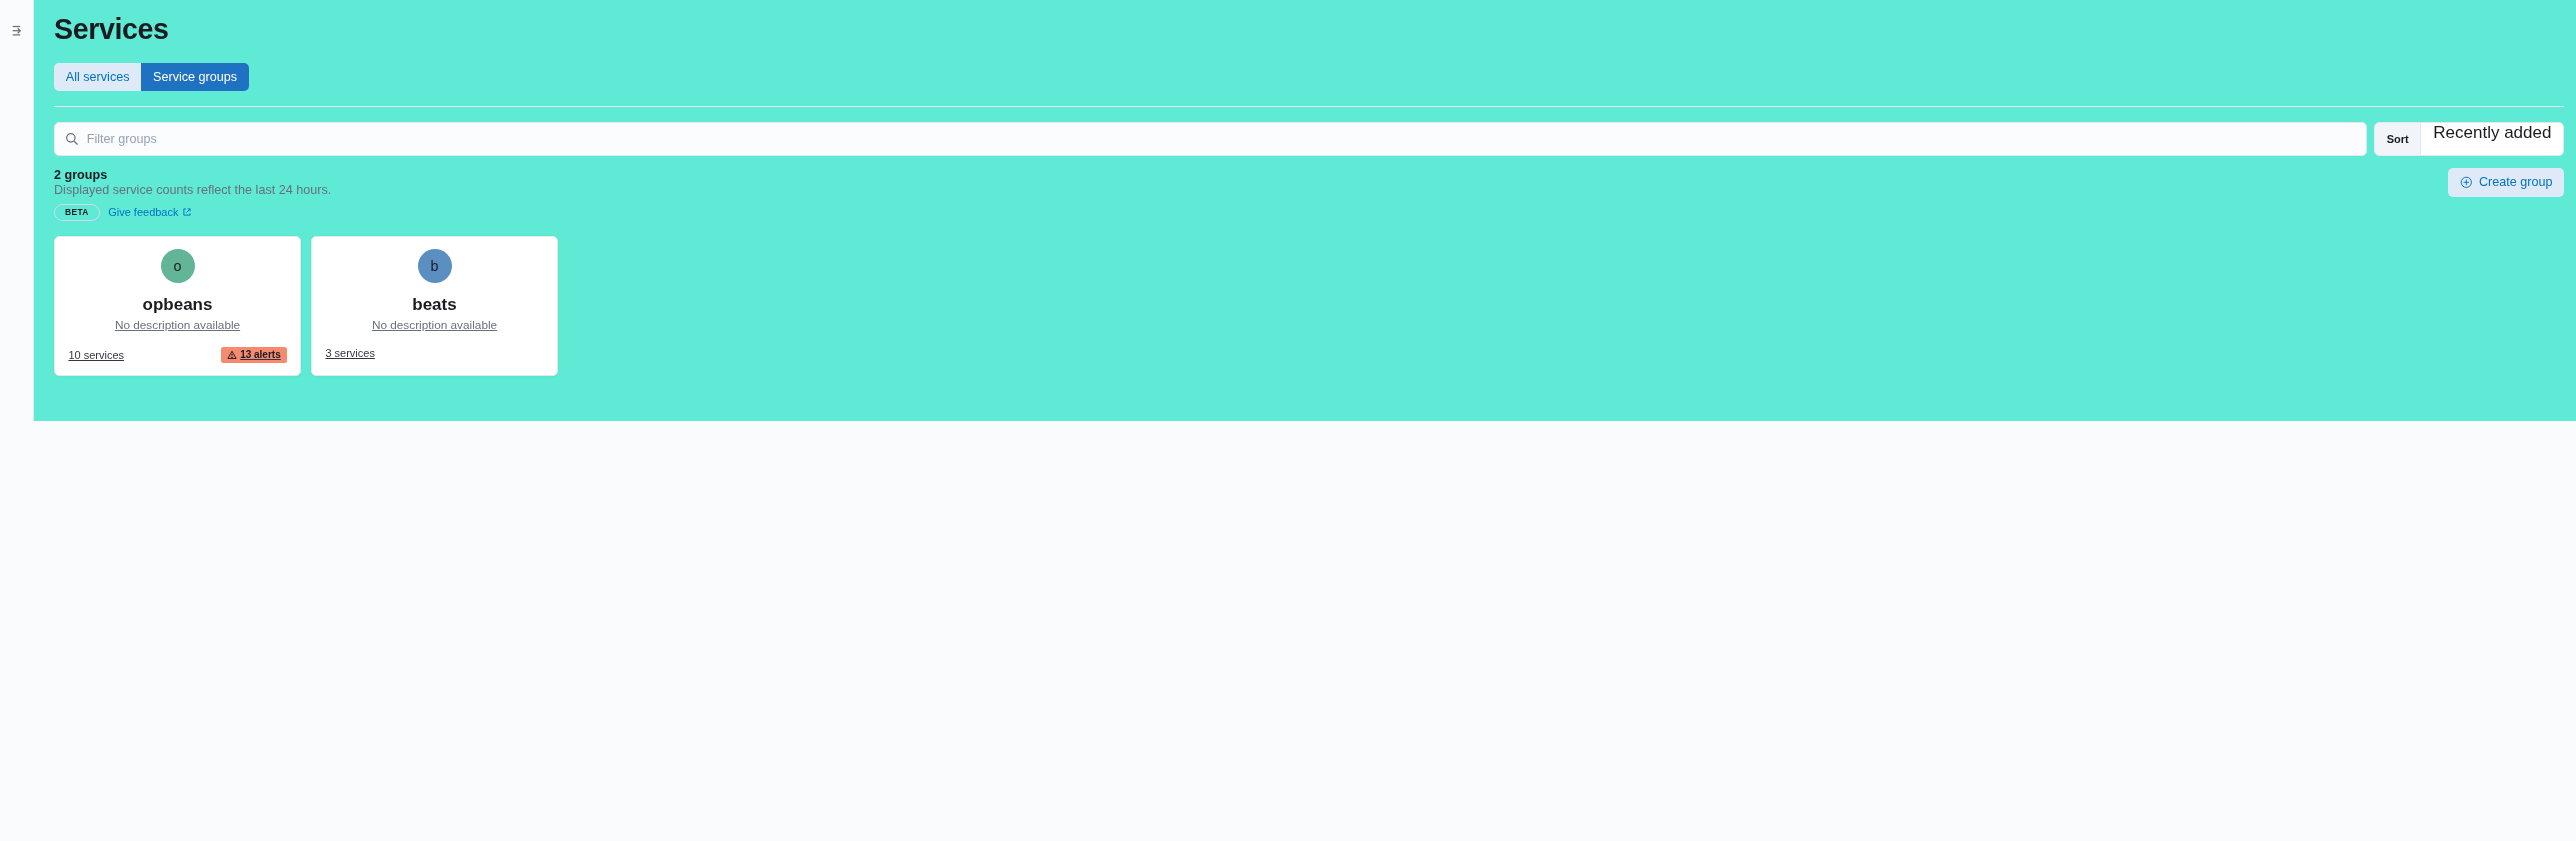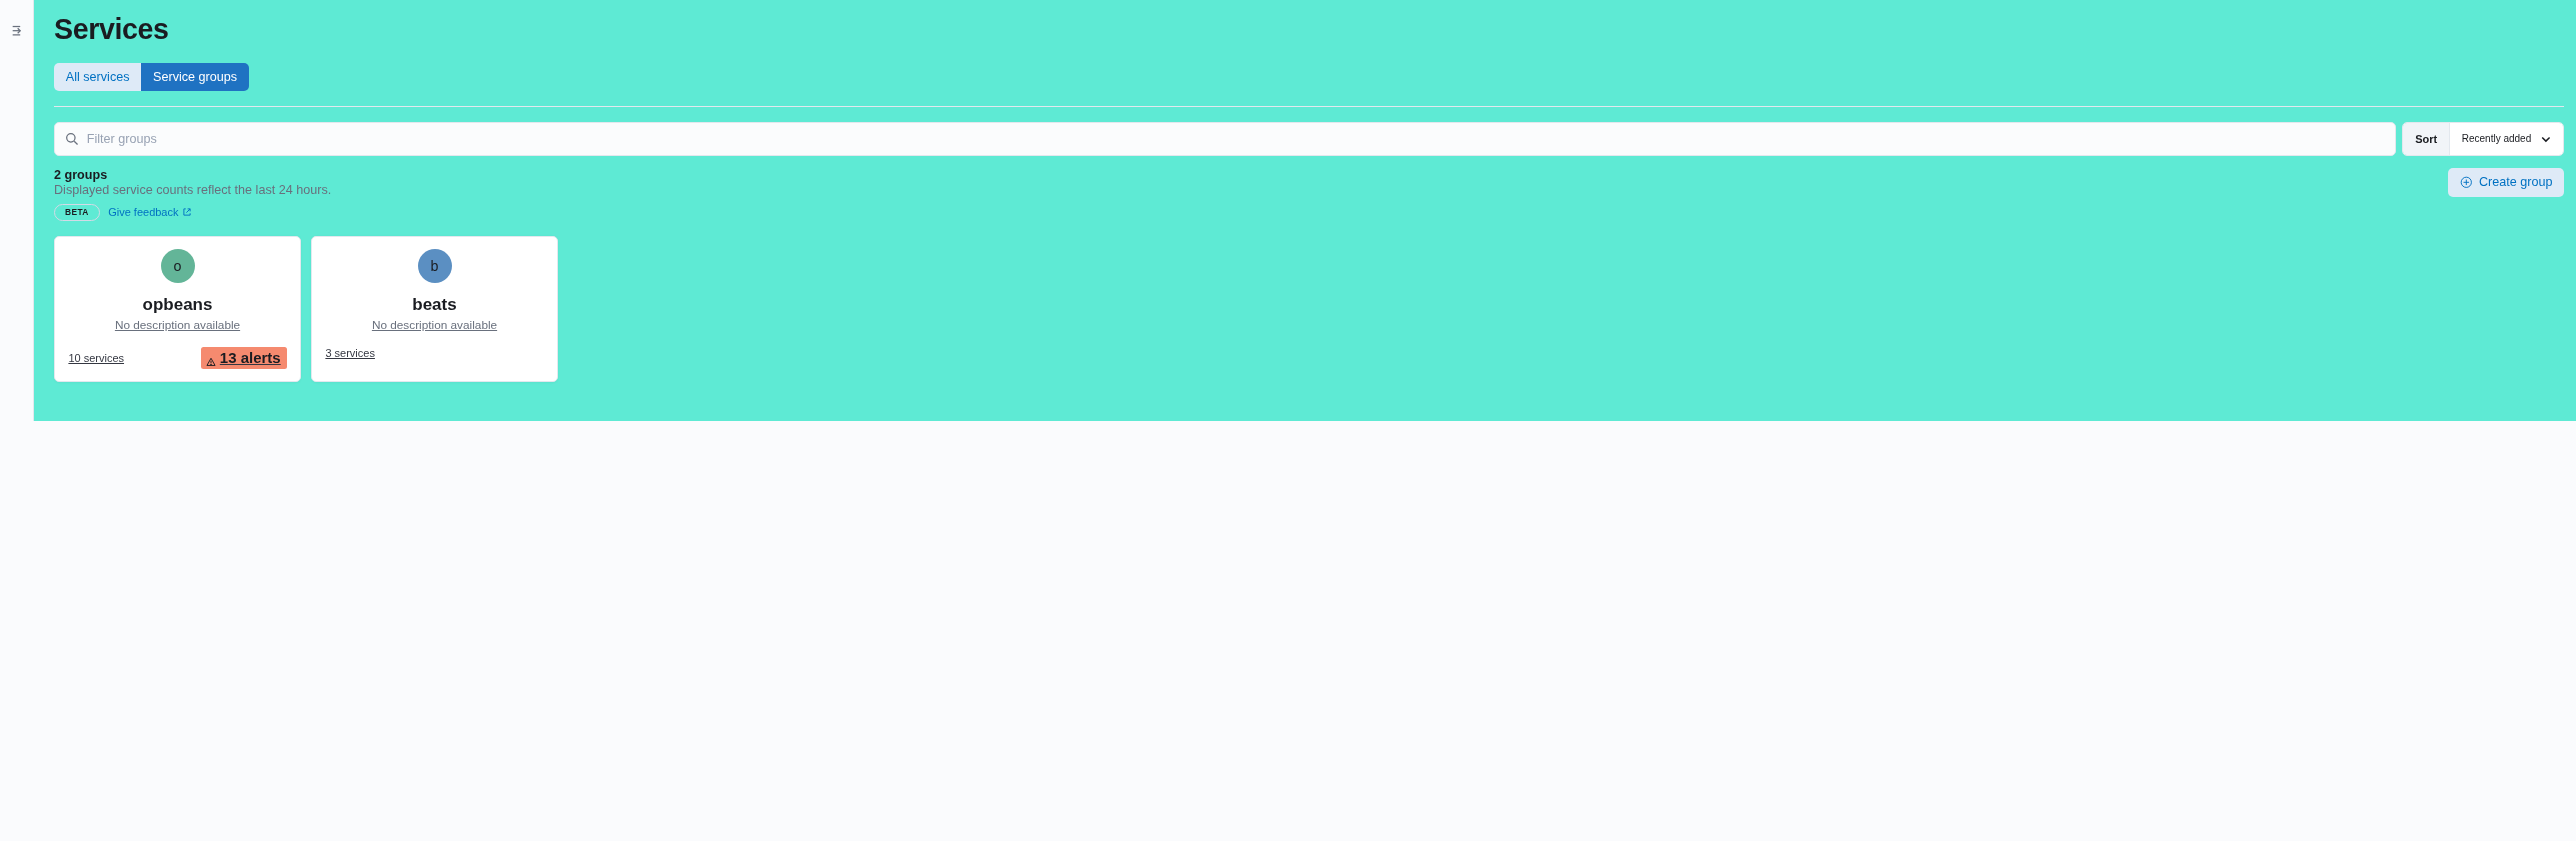--- a/index.html
+++ b/index.html
@@ -115,24 +115,25 @@
       padding: 0 11.8px;
       font-size: 11px;
       font-weight: 600;
       color: #1a1c21;
       border-right: 0.8px solid #e3e8ee;
     }
     .sort-select {
       display: flex;
       align-items: center;
       padding: 0 11.8px;
-      font-size: 10px;
+      font-size: 17px;
       background: #fff;
       cursor: pointer;
       gap: 8.4px;
+      flex-direction: column;
     }
     .sort-select .chevron {
       width: 11.8px;
       height: 11.8px;
       color: #1a1c21;
     }
     .meta-row {
       display: flex;
       justify-content: space-between;
       align-items: flex-start;
@@ -247,21 +248,21 @@
       text-decoration: underline;
     }
     .alert-badge {
       display: inline-flex;
       align-items: center;
       gap: 3.4px;
       background: #f58a6f;
       color: #1a1c21;
       border-radius: 2.5px;
       padding: 2.5px 5.9px;
-      font-size: 15px;
+      font-size: 10px;
       font-weight: 600;
     }
     .alert-badge .warn-icon {
       width: 10px;
       height: 10px;
     }
   </style>
 </head>
 <body>
 

